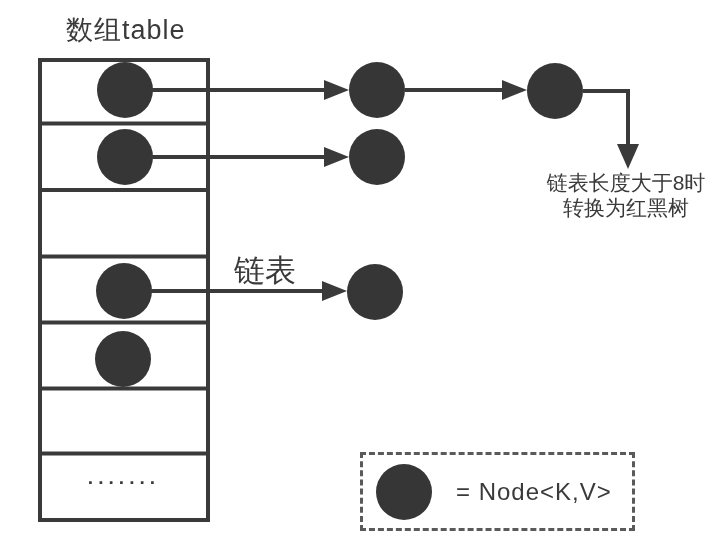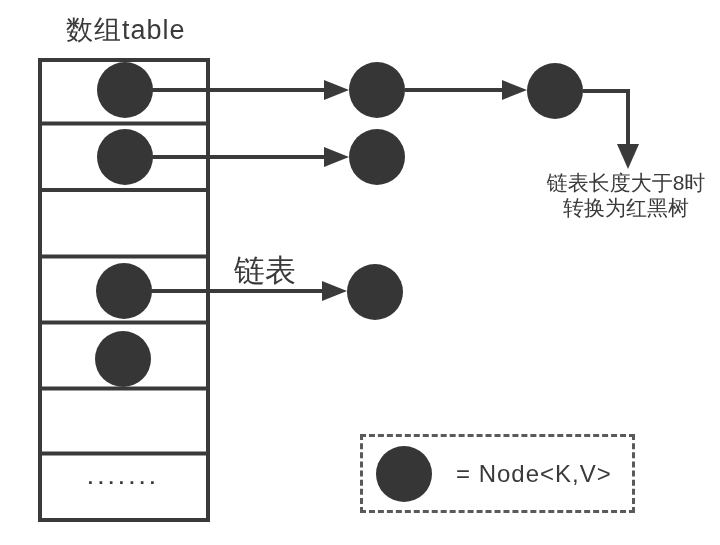--- a/index.html
+++ b/index.html
@@ -62,21 +62,21 @@
     width: 210px;
     text-align: center;
     font-size: 21px;
     font-weight: 500;
     line-height: 25px;
     color: #3a3a3a;
   }
   .legend {
     position: absolute;
     left: 360px;
-    top: 434px;
+    top: 452px;
     width: 256px;
     height: 73px;
     border: 3px dashed #5a5a5a;
     box-sizing: content-box;
     display: flex;
     align-items: center;
     padding-left: 13px;
     gap: 24px;
     background: #ffffff;
   }

